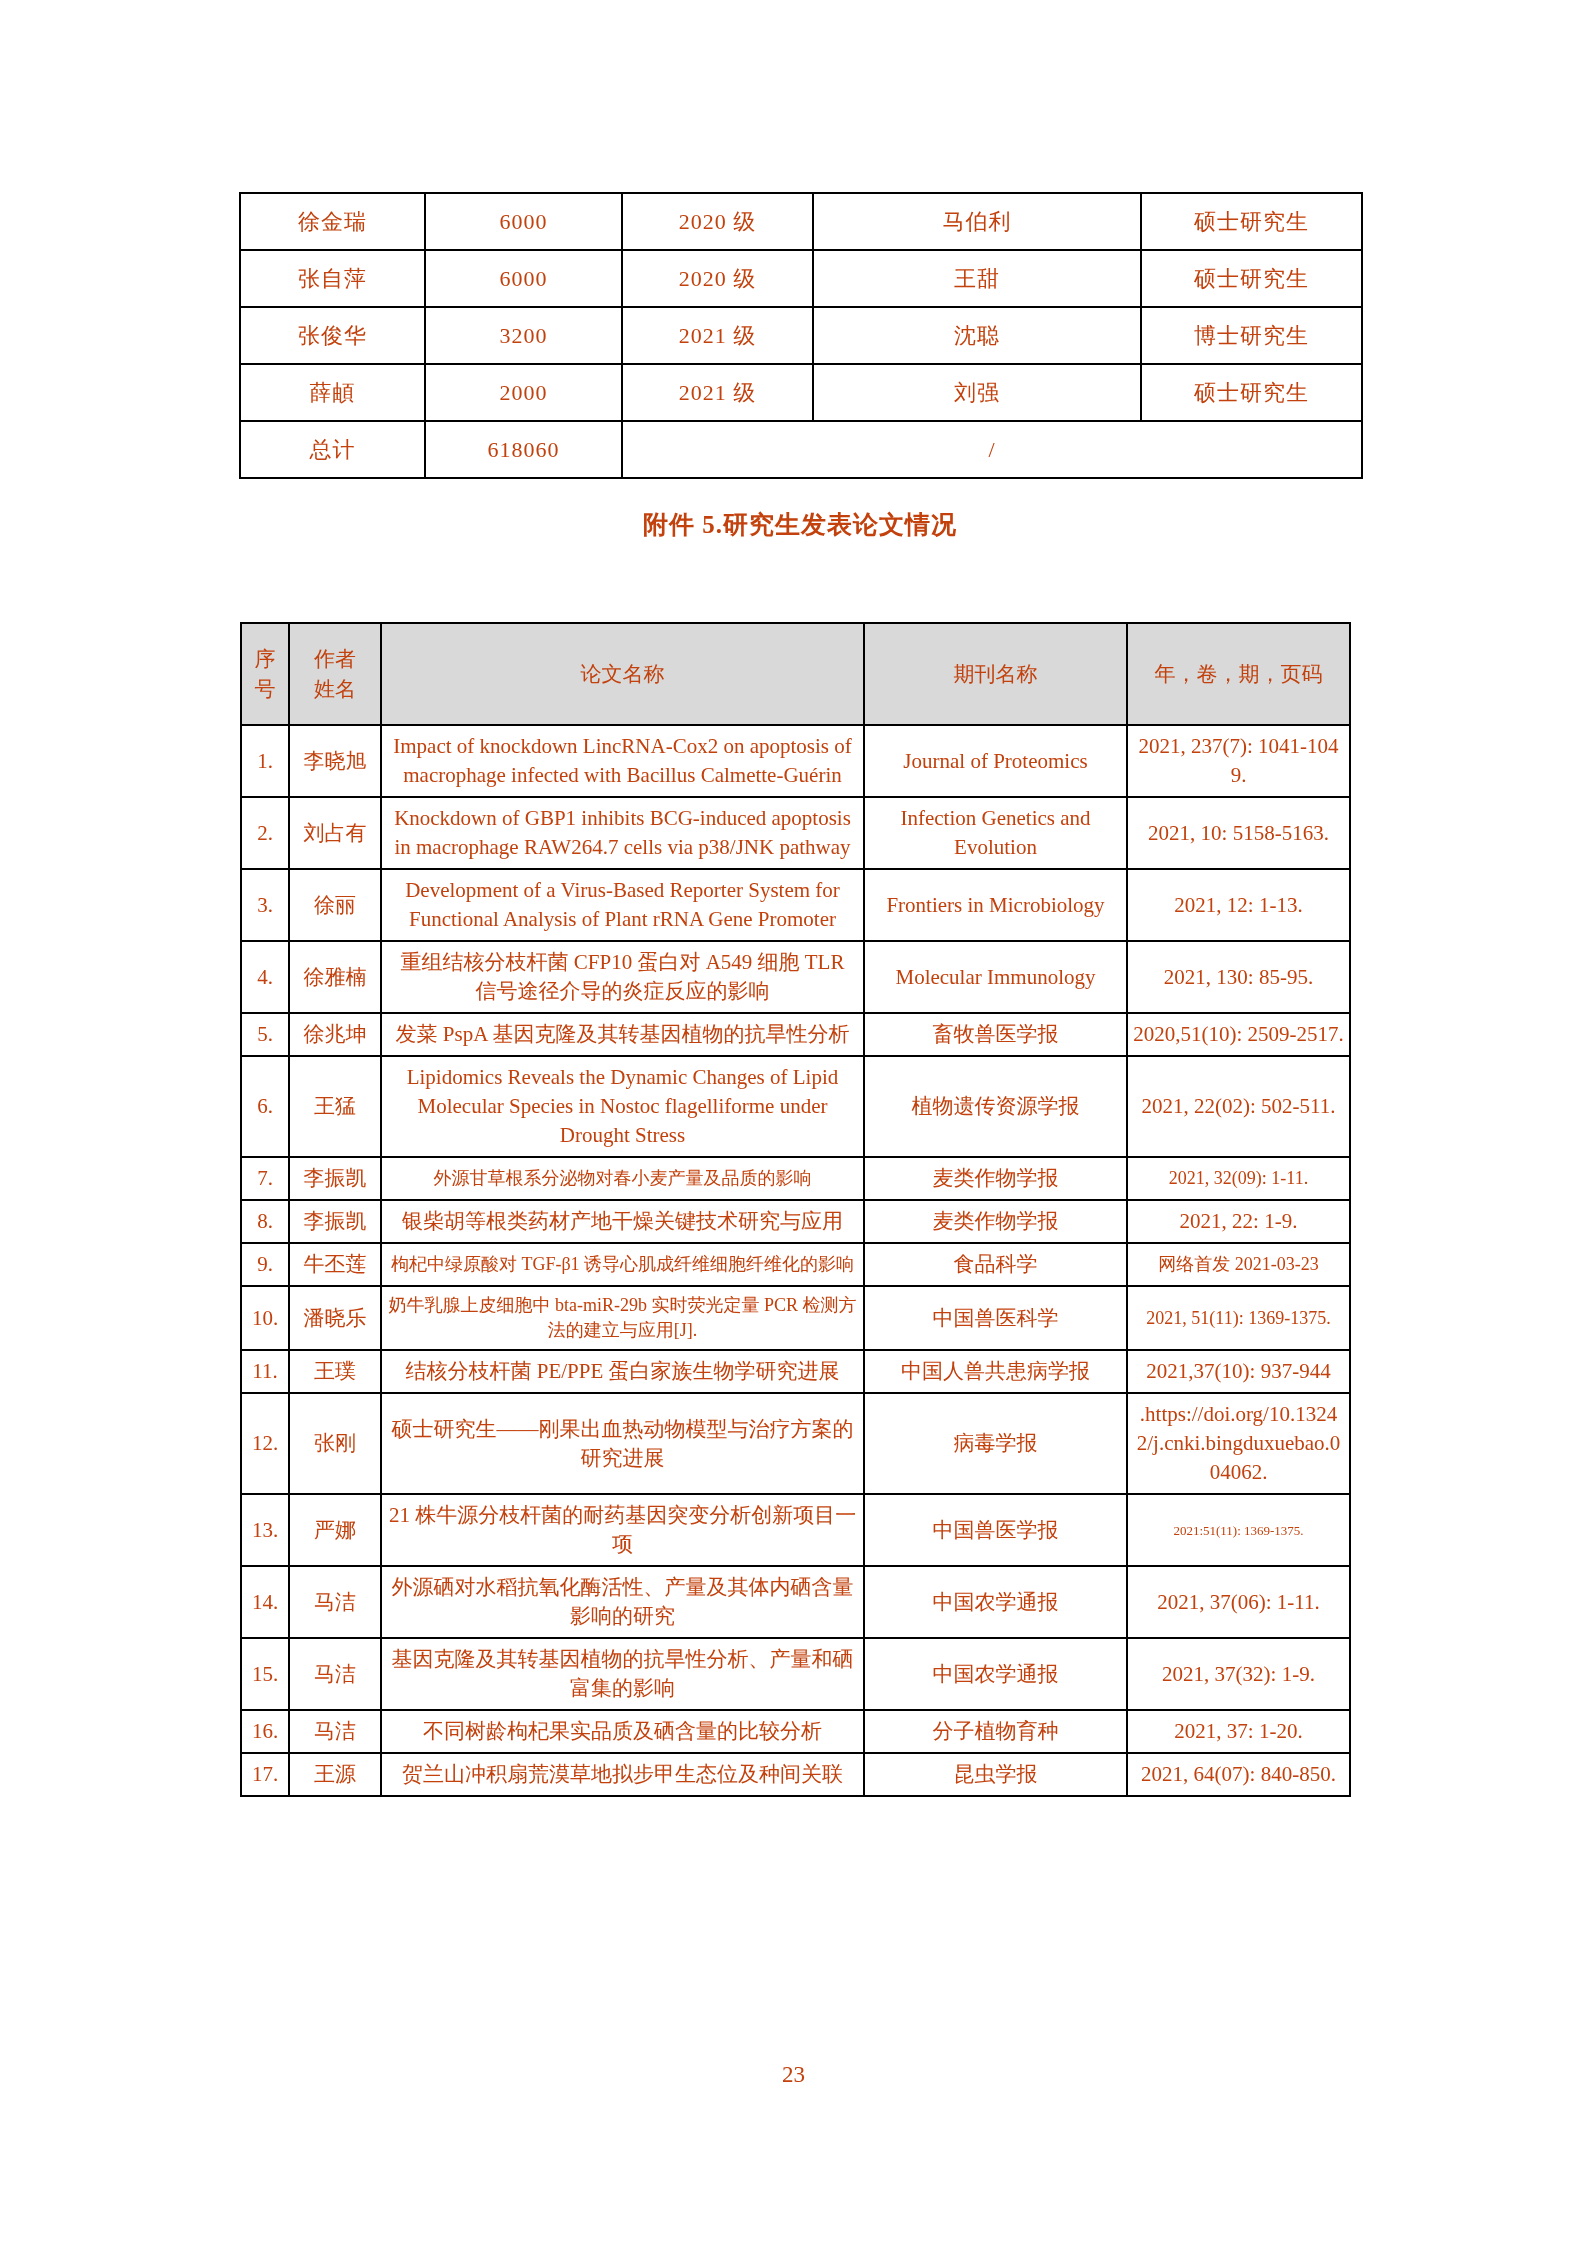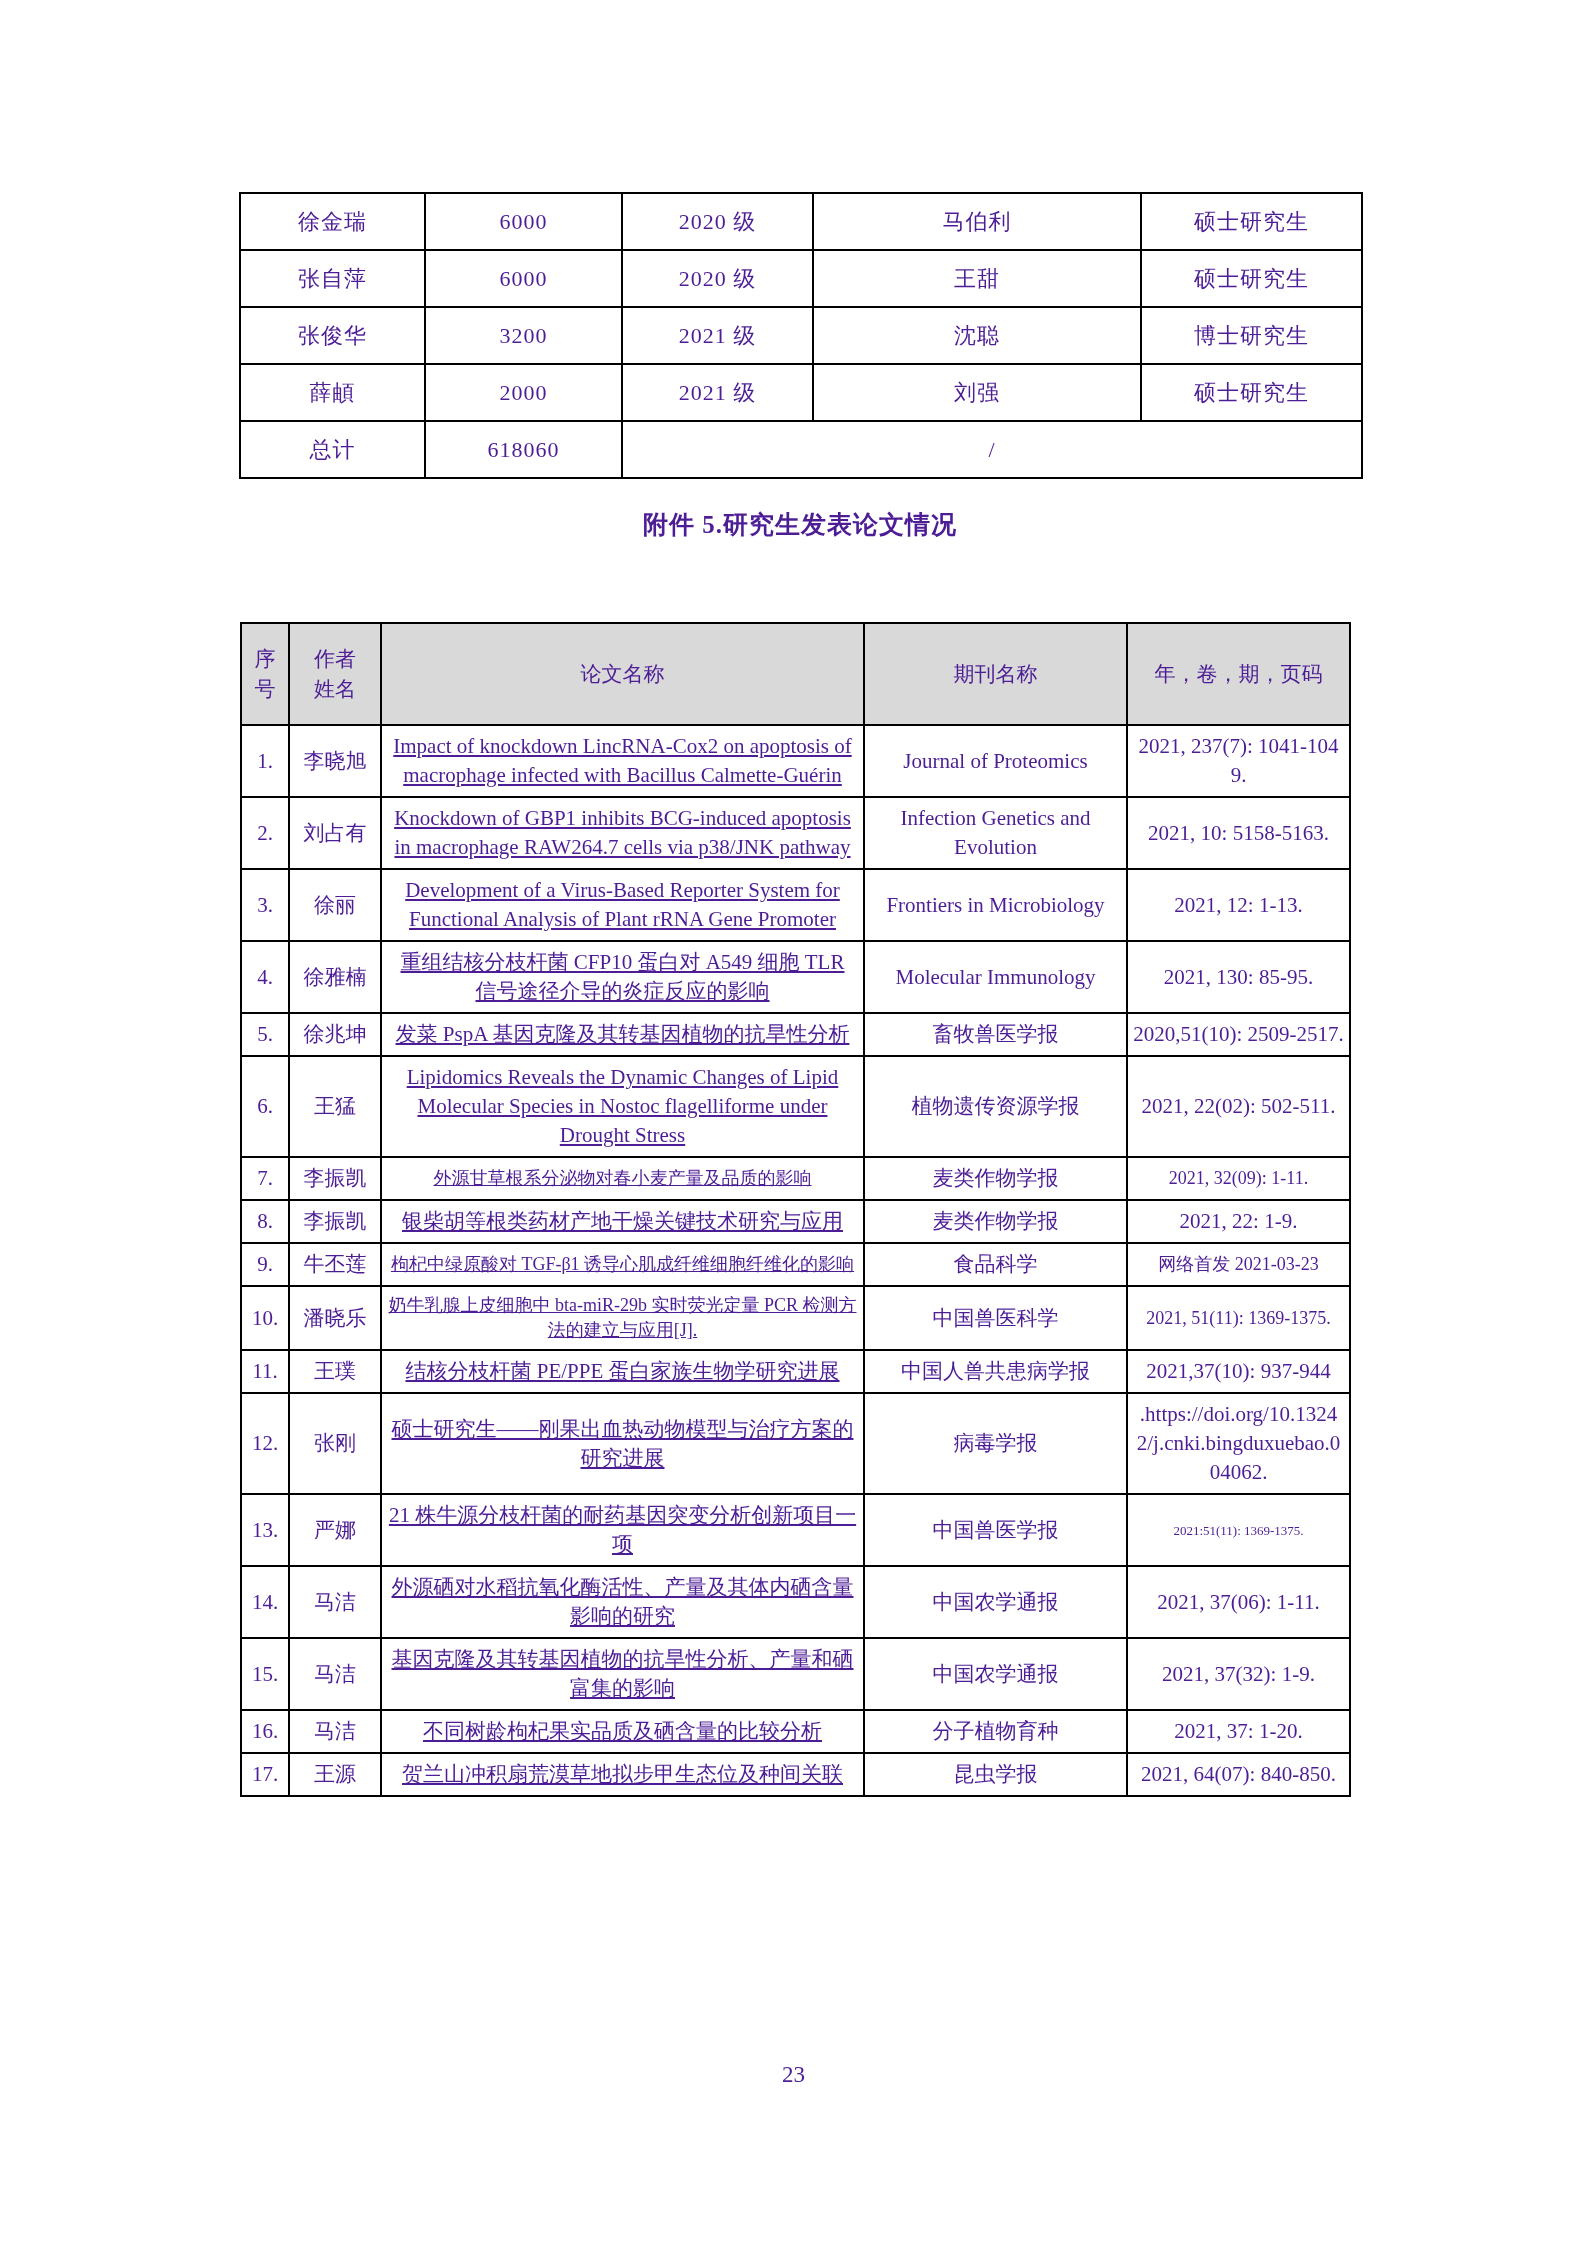--- a/index.html
+++ b/index.html
@@ -1,21 +1,21 @@
 <!DOCTYPE html>
 <html><head>
 <meta charset="utf-8">
 <style>
   html,body{margin:0;padding:0;background:#888;}
   .page{
     position:relative;
     width:1587px;height:2245px;
     background:#ffffff;
     font-family:"Liberation Serif","DejaVu Serif",serif;
-    color:#4c1d95;
+    color:#c2410c;
     overflow:hidden;
   }
   table{border-collapse:collapse;table-layout:fixed;}
   td,th{border:2px solid #000;text-align:center;vertical-align:middle;
         font-weight:normal;padding:6px 4px;overflow:hidden;}
 
   
   .t1{position:absolute;left:239px;top:192px;width:1122px;font-size:22px;}
   .t1 td{height:43px;letter-spacing:1px;}
 
@@ -26,21 +26,21 @@
   }
 
   
   .t2{position:absolute;left:240px;top:622px;width:1109px;font-size:21px;}
   .t2 th{background:#d9d9d9;height:88px;white-space:pre-line;line-height:30px;font-size:21px;}
   .t2 td{line-height:29px;}
   .t2 td.serial{padding:6px 2px;}
   .t2 tr.small td.title,.t2 tr.small td.cite{font-size:18px;line-height:25px;}
   .t2 tr.cite-small td.cite{font-size:13px;line-height:25px;}
   .t2 td.cite{word-break:break-all;}
-  .t2 td.title{padding:6px 6px;text-decoration:underline;}
+  .t2 td.title{padding:6px 6px;}
 
   .page-number{
     position:absolute;left:0;top:2062px;width:1587px;
     text-align:center;font-size:23px;
   }
 </style>
 </head>
 <body>
 
 <div class="page">

